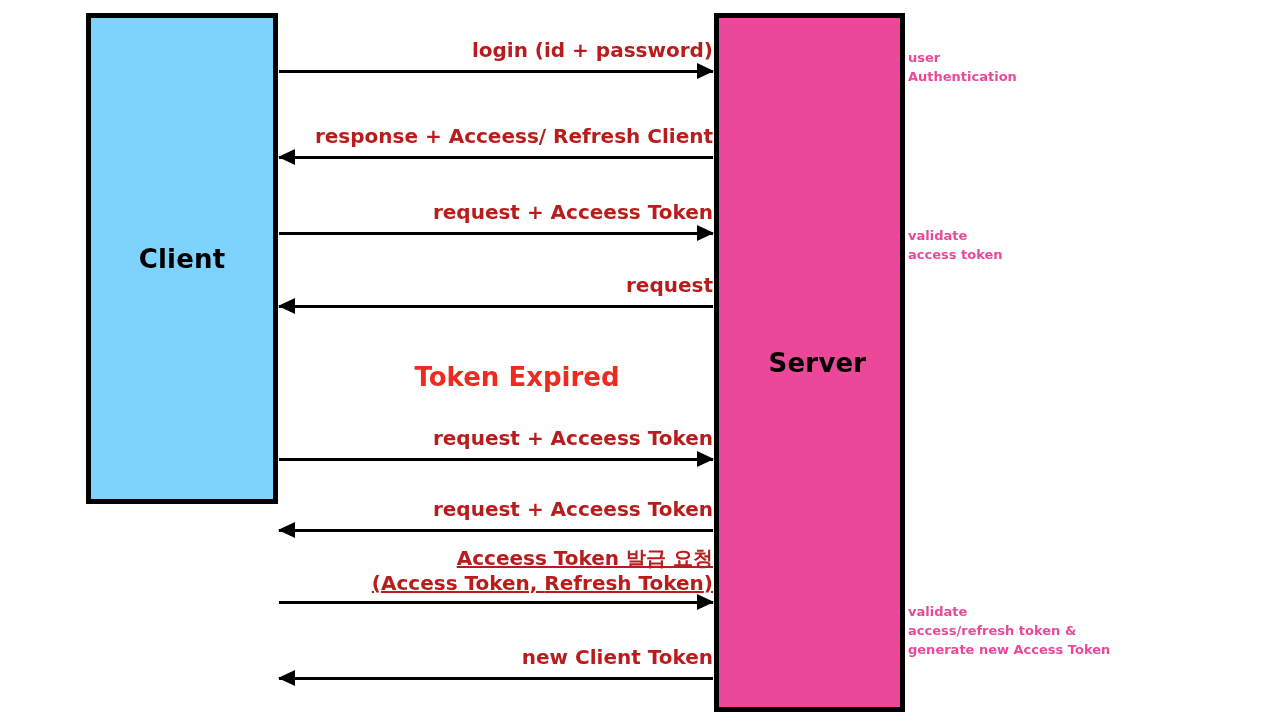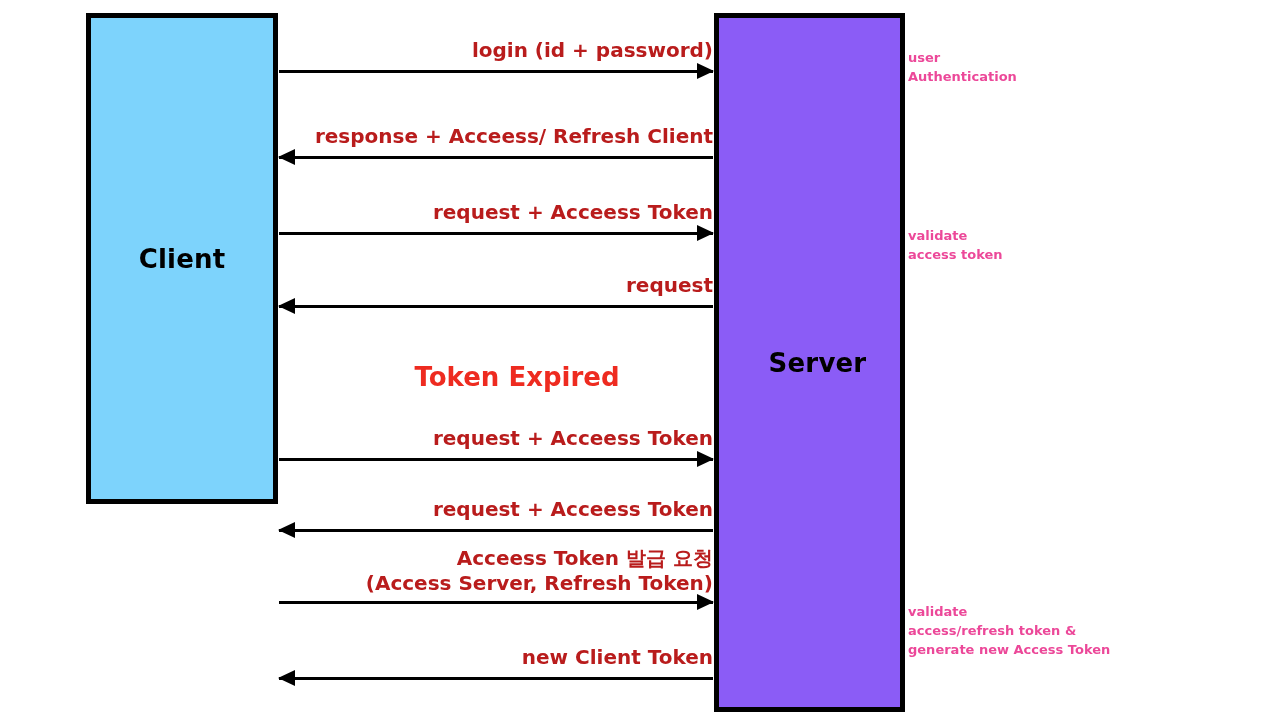--- a/index.html
+++ b/index.html
@@ -40,21 +40,21 @@
     top: 13px;
     width: 192px;
     height: 491px;
     background: #7dd3fc;
   }
   #server-box {
     left: 714px;
     top: 13px;
     width: 191px;
     height: 699px;
-    background: #8b5cf6;
+    background: #ec4899;
     padding-left: 16px;
   }
 
   
   .message {
     position: absolute;
     left: 279px;
     width: 434px;
     height: 0;
   }
@@ -92,20 +92,21 @@
     font-weight: 700;
     color: #b91c1c;
     line-height: 1.28;
     white-space: pre;
   }
   .msg-label .bold-part {
     font-weight: 900;
   }
   .msg-label.two-line {
     bottom: 4px;
+    text-decoration: underline;
   }
   .msg-label.strong {
     font-weight: 900;
   }
 
   
   .center-note {
     position: absolute;
     left: 279px;
     width: 434px;
@@ -172,21 +173,21 @@
     <div class="msg-head"></div>
   </div>
 
   <div class="message dir-left" style="top:529px">
     <div class="msg-label">request + Acceess Token</div>
     <div class="msg-line"></div>
     <div class="msg-head"></div>
   </div>
 
   <div class="message dir-right" style="top:601px">
-    <div class="msg-label two-line"><span>Acceess Token 발급 요청</span><br><span>(Access Server, </span><span class="bold-part">Refresh Token</span><span>)</span></div>
+    <div class="msg-label two-line"><span>Acceess Token 발급 요청</span><br><span>(Access Token, </span><span class="bold-part">Refresh Token</span><span>)</span></div>
     <div class="msg-line"></div>
     <div class="msg-head"></div>
   </div>
 
   <div class="message dir-left" style="top:677px">
     <div class="msg-label strong">new Client Token</div>
     <div class="msg-line"></div>
     <div class="msg-head"></div>
   </div>
 

